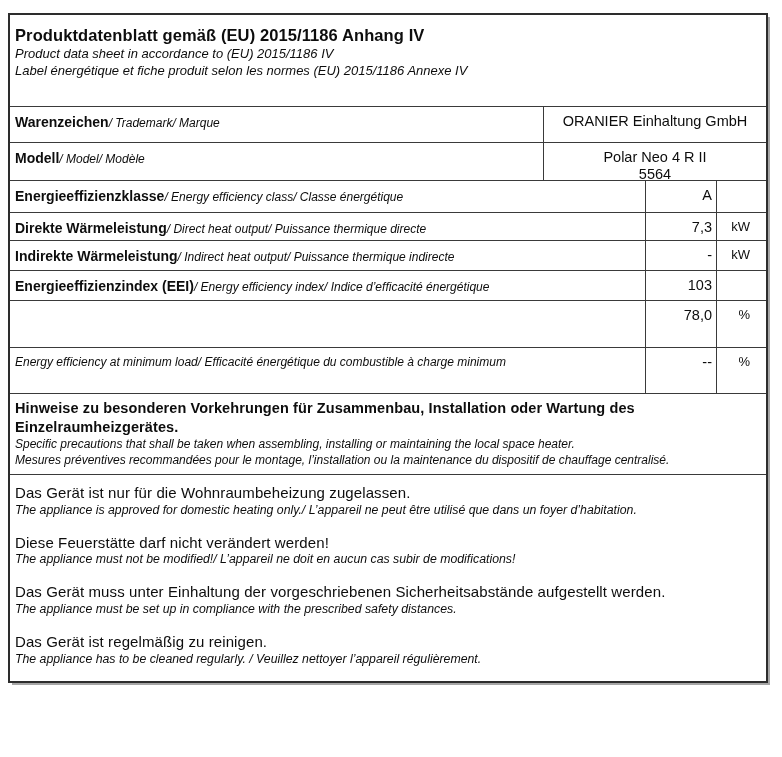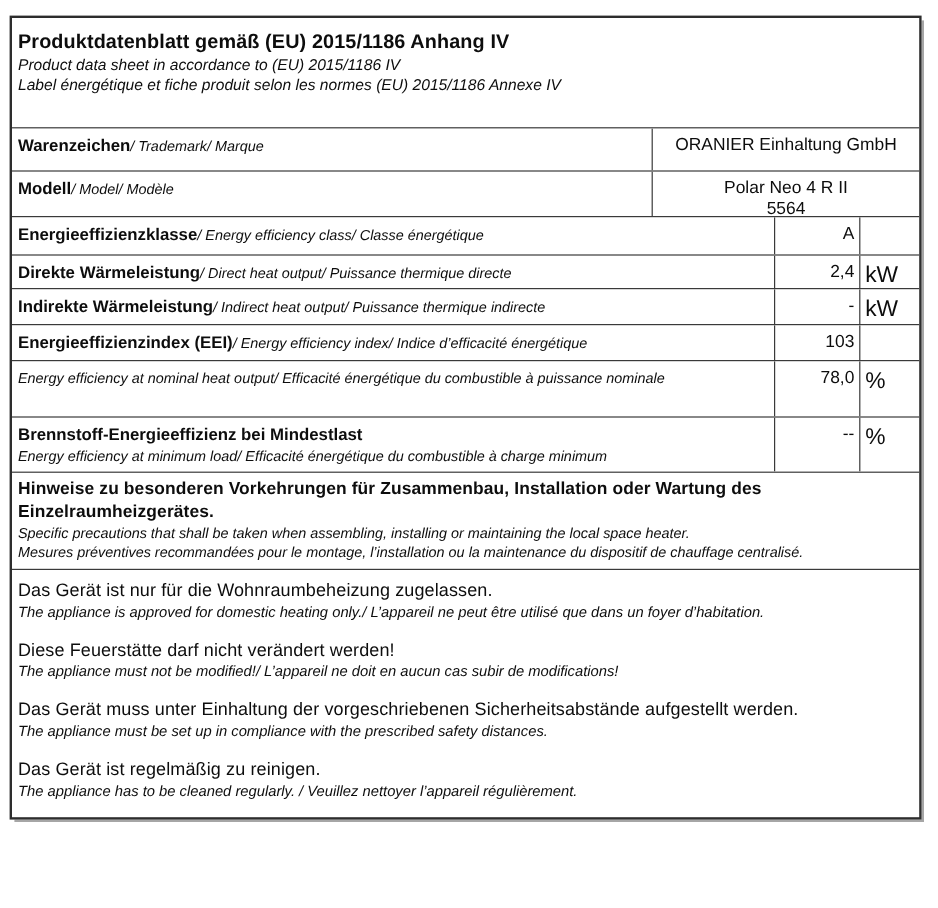--- a/index.html
+++ b/index.html
@@ -39,21 +39,21 @@
   
   .r-class { height: 32px; }
   .r-direct { height: 28px; }
   .r-indirect { height: 30px; }
   .r-eei { height: 30px; }
   .r-nominal { height: 47px; }
   .r-minimum { height: 46px; }
   .data-label { width: 635px; padding: 6px 8px 0 5px; }
   .data-label .lbl-sub { display: block; font-style: italic; font-size: 12px; line-height: 1.3; margin-top: 1px; }
   .data-value { width: 71px; text-align: right; padding: 6px 4px 0 2px; font-size: 14.5px; }
-  .data-unit { width: 36px; text-align: left; padding: 6px 2px 0 4px; font-size: 19px; }
+  .data-unit { width: 36px; text-align: right; padding: 6px 2px 0 4px; font-size: 13px; }
 
   
   .r-notes { height: 81px; padding: 5px 10px 0 5px; display: block; }
   .notes-title { font-weight: bold; font-size: 14.5px; line-height: 1.3; letter-spacing: 0.1px; }
   .notes-sub { font-style: italic; font-size: 12px; line-height: 1.32; }
 
   
   .r-instructions { height: 207px; padding: 9px 10px 0 5px; display: block; }
   .para { margin-bottom: 15px; }
   .para-de { font-size: 15px; line-height: 1.25; letter-spacing: 0.1px; }
@@ -92,21 +92,21 @@
       <span class="lbl-de">Energieeffizienzklasse</span><span class="lbl-i18n">/ Energy efficiency class/ Classe énergétique</span>
     </div>
     <div class="cell data-value">A</div>
     <div class="cell data-unit"></div>
   </div>
 
   <div class="row r-direct">
     <div class="cell data-label">
       <span class="lbl-de">Direkte Wärmeleistung</span><span class="lbl-i18n">/ Direct heat output/ Puissance thermique directe</span>
     </div>
-    <div class="cell data-value">2,4</div>
+    <div class="cell data-value">7,3</div>
     <div class="cell data-unit">kW</div>
   </div>
 
   <div class="row r-indirect">
     <div class="cell data-label">
       <span class="lbl-de">Indirekte Wärmeleistung</span><span class="lbl-i18n">/ Indirect heat output/ Puissance thermique indirecte</span>
     </div>
     <div class="cell data-value">-</div>
     <div class="cell data-unit">kW</div>
   </div>
@@ -114,29 +114,27 @@
   <div class="row r-eei">
     <div class="cell data-label">
       <span class="lbl-de">Energieeffizienzindex (EEI)</span><span class="lbl-i18n">/ Energy efficiency index/ Indice d’efficacité énergétique</span>
     </div>
     <div class="cell data-value">103</div>
     <div class="cell data-unit"></div>
   </div>
 
   <div class="row r-nominal">
     <div class="cell data-label">
-      <span class="lbl-sub">Energy efficiency at nominal heat output/ Efficacité énergétique du combustible à puissance nominale</span>
     </div>
     <div class="cell data-value">78,0</div>
     <div class="cell data-unit">%</div>
   </div>
 
   <div class="row r-minimum">
     <div class="cell data-label">
-      <span class="lbl-de">Brennstoff-Energieeffizienz bei Mindestlast</span>
       <span class="lbl-sub">Energy efficiency at minimum load/ Efficacité énergétique du combustible à charge minimum</span>
     </div>
     <div class="cell data-value">--</div>
     <div class="cell data-unit">%</div>
   </div>
 
   <div class="row r-notes">
     <div class="notes-title">Hinweise zu besonderen Vorkehrungen für Zusammenbau, Installation oder Wartung des Einzelraumheizgerätes.</div>
     <div class="notes-sub">Specific precautions that shall be taken when assembling, installing or maintaining the local space heater.</div>
     <div class="notes-sub">Mesures préventives recommandées pour le montage, l’installation ou la maintenance du dispositif de chauffage centralisé.</div>

